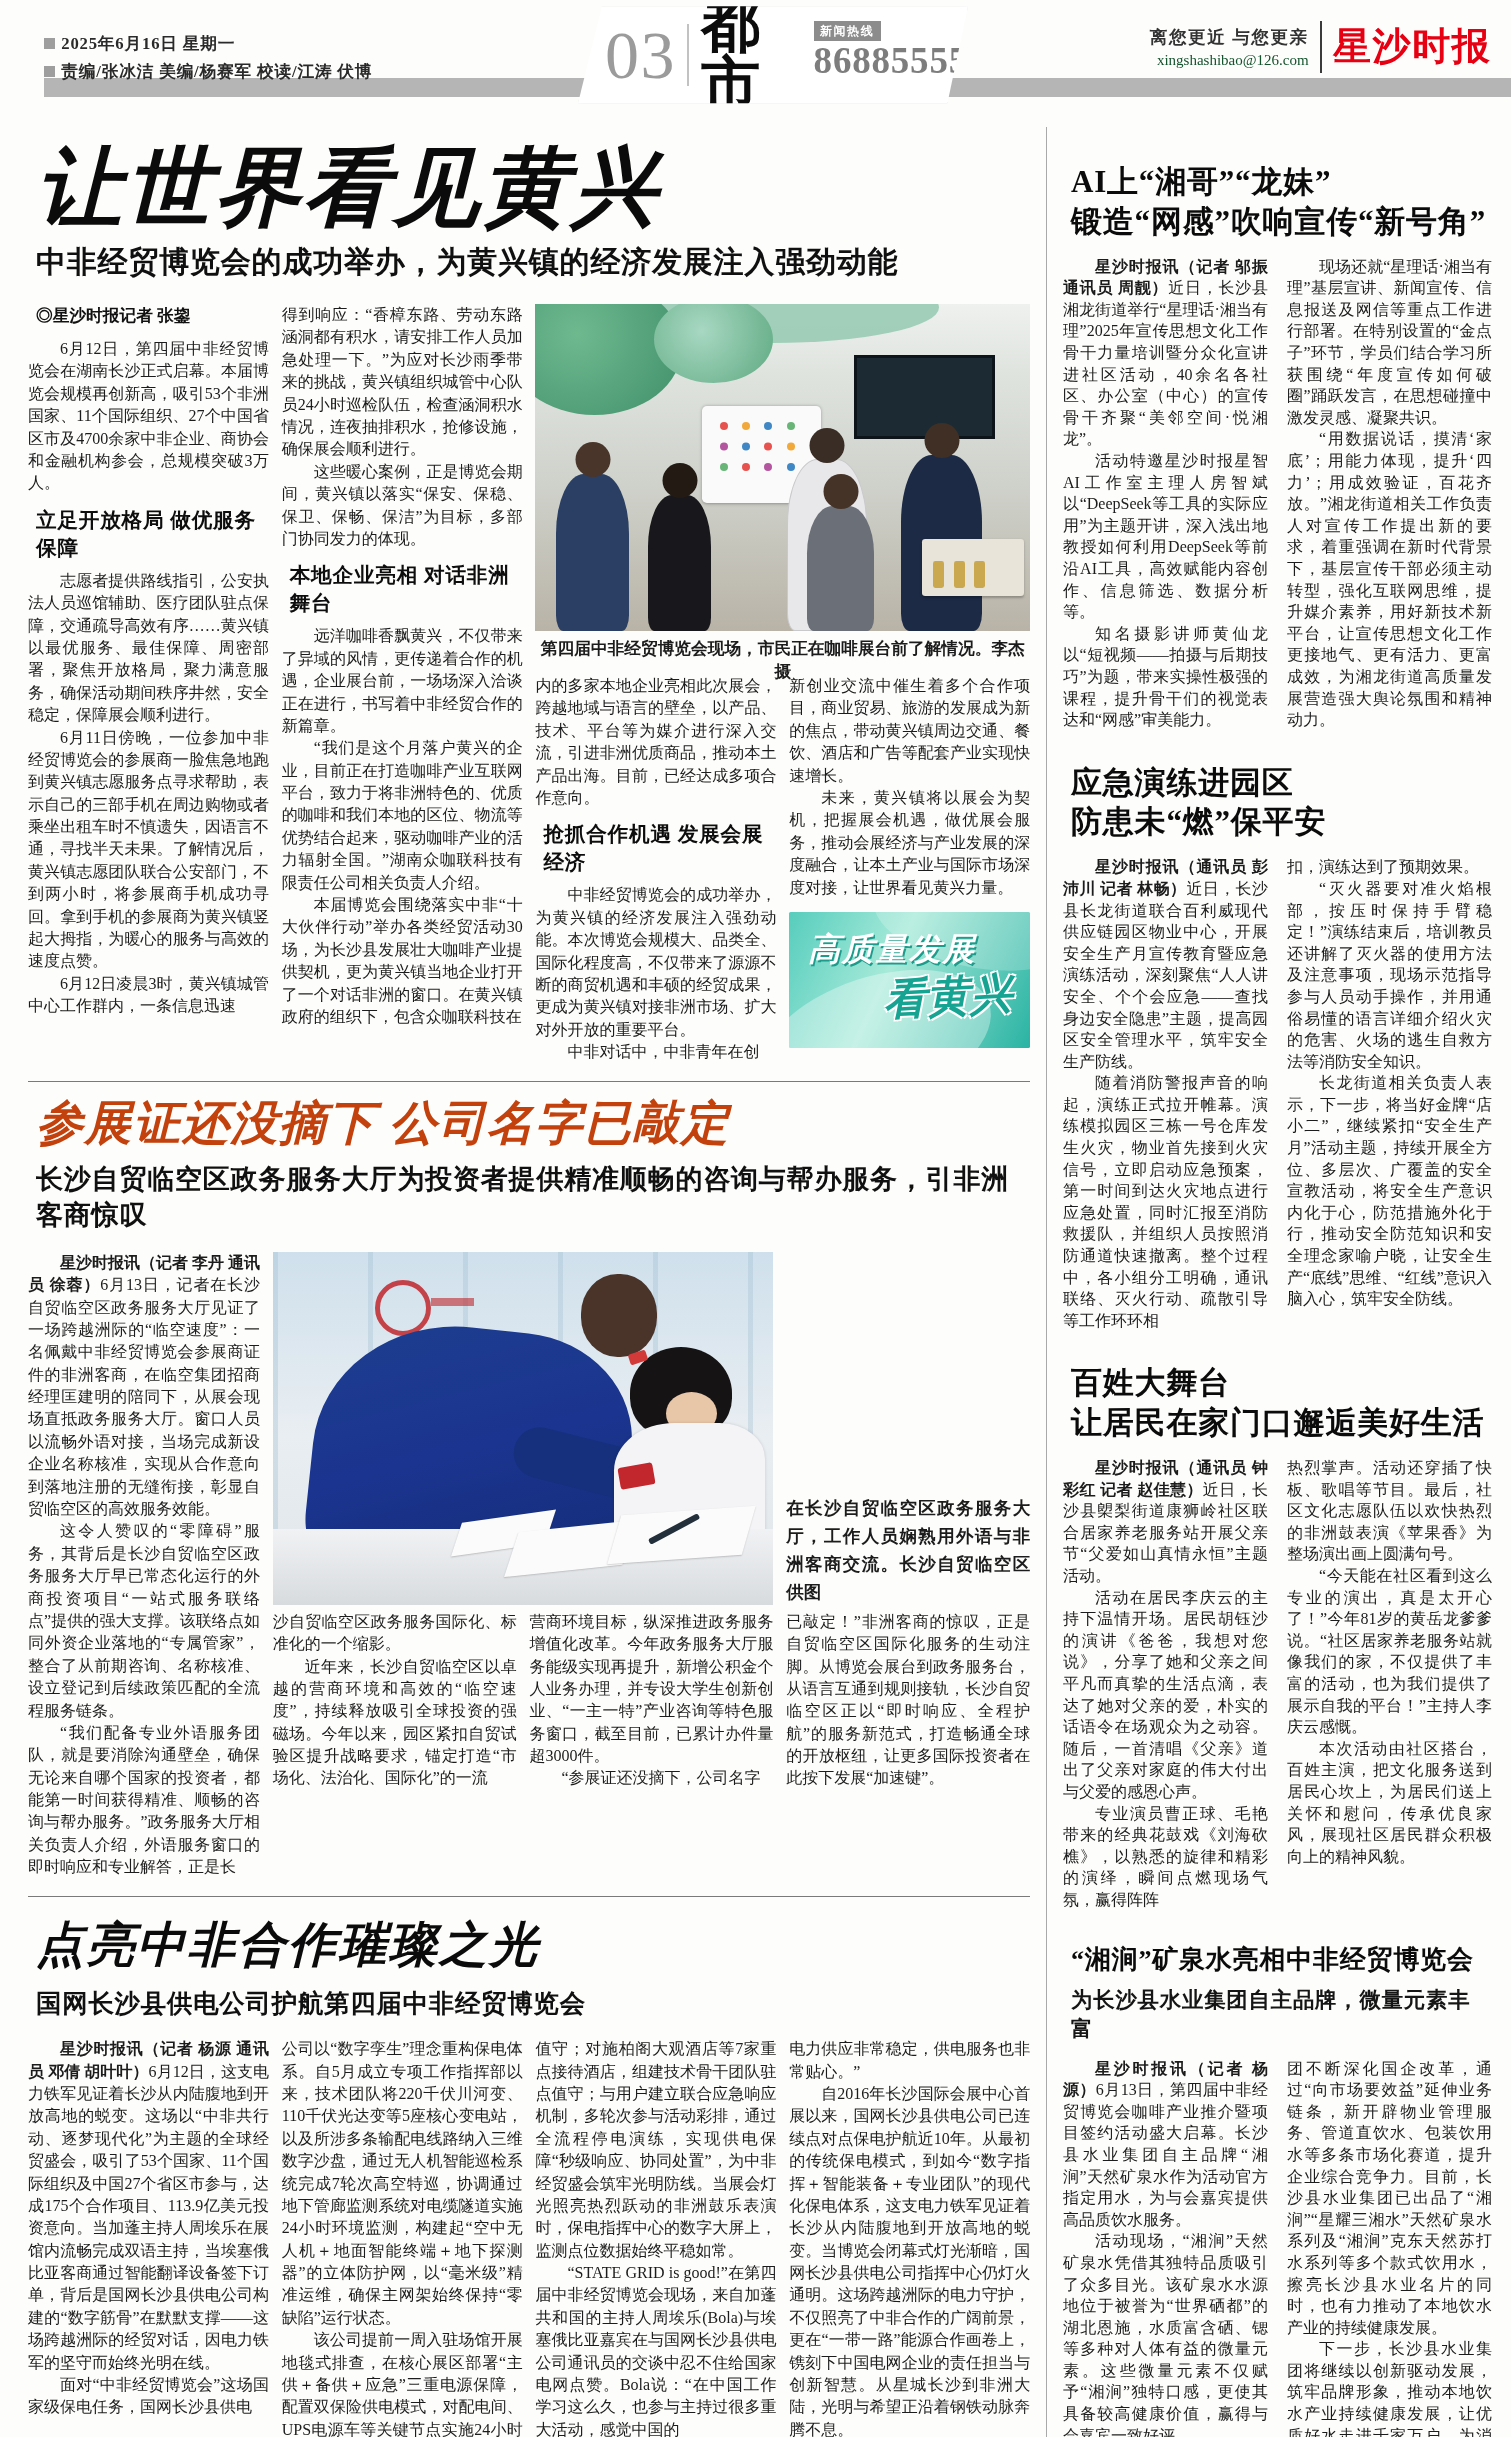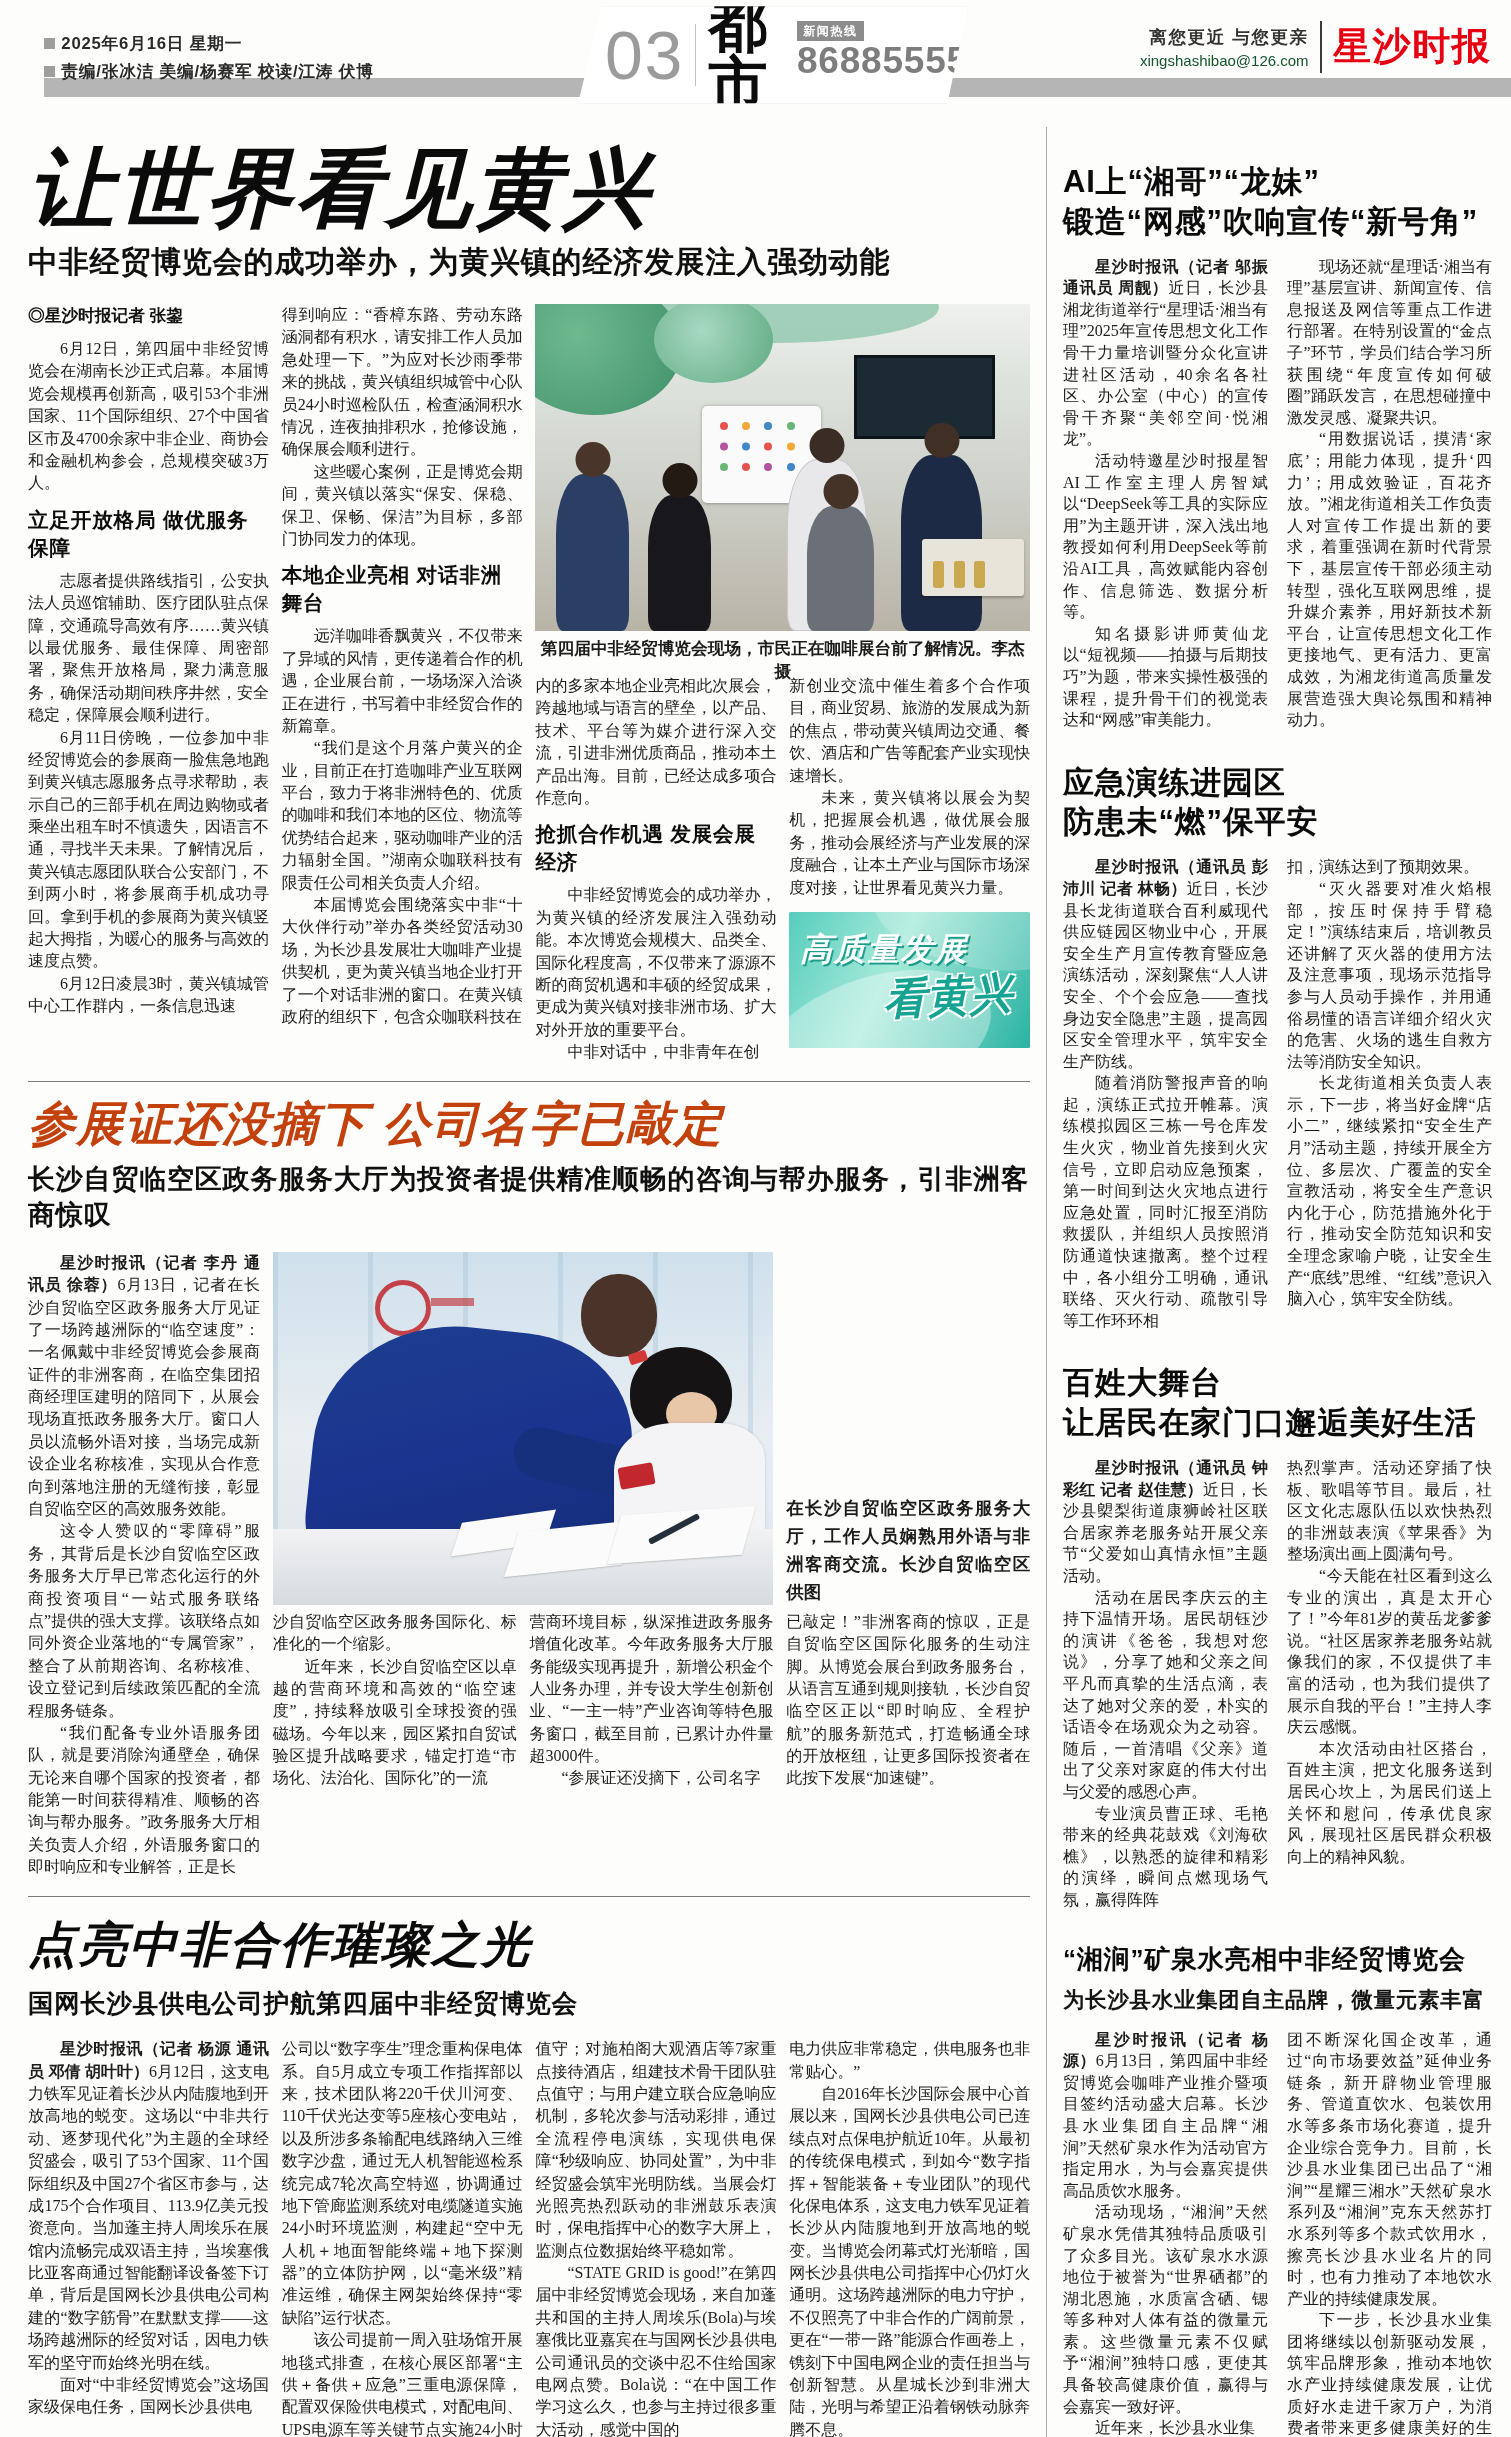--- a/index.html
+++ b/index.html
@@ -1,21 +1,21 @@
 <!DOCTYPE html>
 <html style="font-size:12.7px"><head>
 <meta charset="utf-8">
 <style>
   html,body{margin:0;padding:0;}
   body{
     width:1512px;height:2438px;overflow:hidden;background:#fdfdfb;color:#1c1c1c;
     font-family:"Liberation Serif","DejaVu Serif",serif;
     -webkit-font-smoothing:antialiased;
   }
-  .hei{font-family:Liberation Sans, sans-serif;}
+  .hei{font-family:Liberation Serif, serif;padding-left:8px;}
 
   
   .masthead{position:relative;height:113px;}
   .mh-bar{position:absolute;left:44px;right:0;top:78px;height:19px;background:#b5b5b5;}
   .mh-left{position:absolute;left:44px;top:32px;font-size:16.7px;font-weight:700;color:#2a2a2a;}
   .mh-line{display:flex;align-items:center;margin-bottom:4.8px;letter-spacing:0.8px;}
   .sq{display:inline-block;width:11px;height:11px;background:#9e9e9e;margin-right:6.3px;}
   .mh-banner{
     position:absolute;left:578px;top:6.3px;width:390px;height:97px;background:#ffffff;
     clip-path:polygon(24px 0,100% 0,calc(100% - 20.6px) 100%,0 100%);
@@ -36,21 +36,21 @@
   
   .page{display:flex;padding:8px 20px 0 28px;}
   .main-left{flex:1;min-width:0;}
   .vline{width:0.8px;background:#a9a9a9;margin:6.3px 16px 0 16px;}
   .sidebar{width:429px;flex:0 0 429px;}
 
   
   .para{margin:0;text-indent:2em;text-align:justify;font-size:16px;line-height:1.4;}
   .para.cont{text-indent:0;}
   .sidebar .para{line-height:1.35;}
-  .lead{font-family:Liberation Sans, sans-serif;font-weight:700;}
+  .lead{font-family:Liberation Serif, serif;font-weight:700;}
   .col-sub{font-size:20.6px;font-weight:900;margin:11px 0 8px 0;letter-spacing:0.8px;color:#0d0d0d;}
   .byline{font-size:16.7px;font-weight:700;margin:0 0 11px 0;color:#111;}
 
   
   .a1-head{font-size:86px;line-height:1.08;font-weight:900;font-style:italic;color:#0b0b0b;margin:20.6px 0 8px 0;letter-spacing:3.2px;}
   .a1-sub{font-size:30px;font-weight:900;color:#101010;margin:0 0 20.6px 0;letter-spacing:0.8px;}
   .a1-grid{display:grid;grid-template-columns:repeat(4,1fr);grid-template-rows:371px auto;column-gap:12.7px;}
   .a1-c1{grid-row:1/3;grid-column:1;}
   .a1-c2{grid-row:1/3;grid-column:2;}
   .a1-photocell{grid-row:1;grid-column:3/5;}

